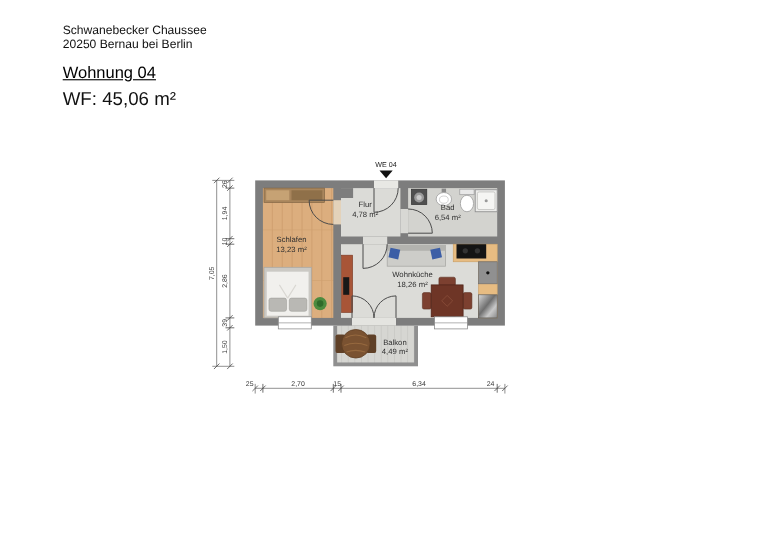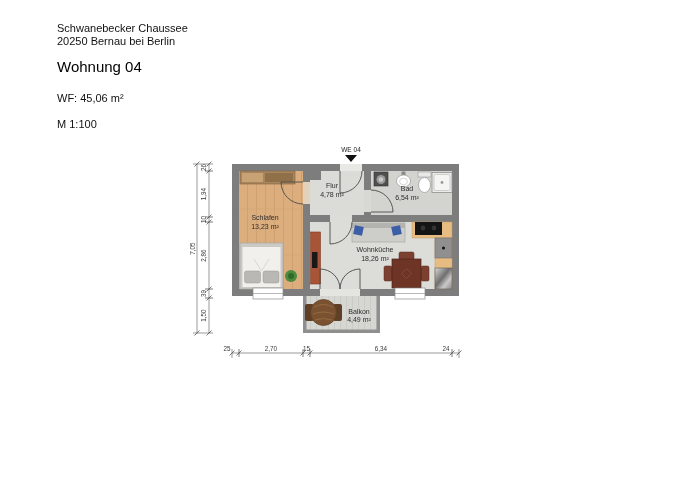--- a/index.html
+++ b/index.html
@@ -1,42 +1,41 @@
 <!DOCTYPE html>
 <html><head>
 <meta charset="utf-8">
 <style>
   html,body{margin:0;padding:0;background:#fff;}
   #page{position:relative;width:700px;height:358px;background:#ffffff;overflow:hidden;
         font-family:"Liberation Sans",sans-serif;color:#1a1a1a;}
   #header{position:absolute;left:57px;top:22px;}
   .addr{font-size:11px;line-height:13px;color:#111;}
-  #apt-title{font-size:15px;margin-top:10px;color:#000;}
-  #living-area{font-size:11px;margin-top:17px;color:#111;}
+  #apt-title{font-size:15px;margin-top:10px;color:#000;text-decoration:underline;}
+  #living-area{font-size:17px;margin-top:5px;color:#111;}
   #scale-note{font-size:11px;margin-top:14px;color:#111;}
   svg{position:absolute;left:185px;top:140px;}
   svg text{font-family:"Liberation Sans",sans-serif;}
   .room-name,.room-area{font-size:7px;fill:#2e2e2e;text-anchor:middle;}
   .dim-label{font-size:6.3px;fill:#3a3a3a;text-anchor:middle;}
   .we-label{font-size:6.5px;fill:#222;text-anchor:middle;}
   .dimline{stroke:#6e6e6e;stroke-width:0.7;fill:none;}
   .tick{stroke:#444;stroke-width:0.7;fill:none;}
   .doorarc{stroke:#4a4a4a;stroke-width:0.9;fill:none;}
 </style>
 </head>
 <body>
 
 <div id="page">
 
   <div id="header">
     <div class="addr">Schwanebecker Chaussee</div>
     <div class="addr">20250 Bernau bei Berlin</div>
     <div id="apt-title">Wohnung 04</div>
     <div id="living-area">WF: 45,06 m²</div>
-    <div id="scale-note">M 1:100</div>
   </div>
 
   <svg width="300" height="245" viewBox="0 0 300 245">
     <defs>
       <pattern id="wood" width="9" height="46" patternUnits="userSpaceOnUse">
         <rect width="9" height="46" fill="#dcae7e"></rect>
         <line x1="8.6" y1="0" x2="8.6" y2="46" stroke="#c99a69" stroke-width="0.7"></line>
         <line x1="0" y1="23" x2="9" y2="23" stroke="#cfa06f" stroke-width="0.5"></line>
       </pattern>
       <pattern id="deck" width="6" height="40" patternUnits="userSpaceOnUse">

